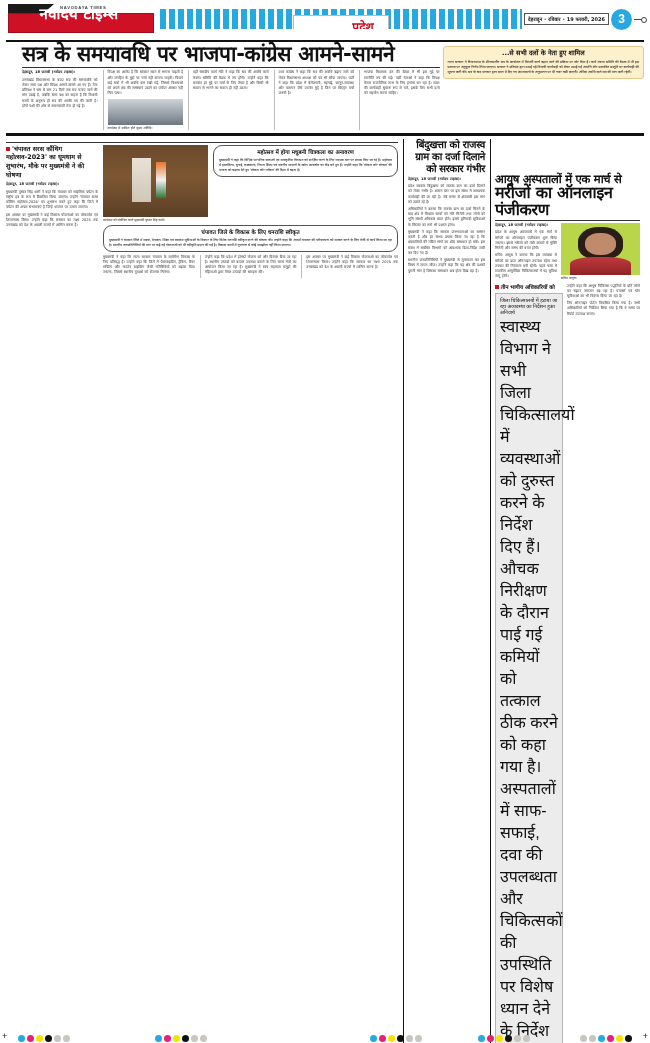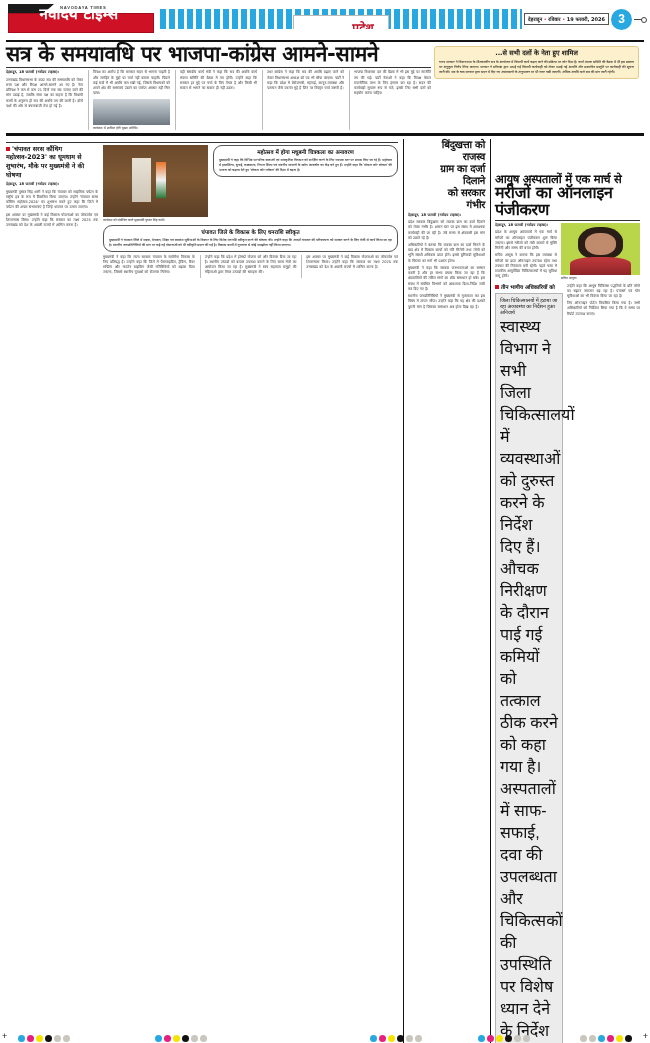--- a/index.html
+++ b/index.html
@@ -26,21 +26,21 @@
               border:1px solid #a50c1c; }
   .logo-txt { position:absolute; left:0; top:0; width:146px; height:20px; line-height:20px;
               text-align:center; color:#fff; font-weight:700; font-size:15px;
               font-family:"DejaVu Sans", sans-serif; letter-spacing:.3px; }
   .bars { flex:1; height:20px; position:relative; margin:0 2px; overflow:hidden;
           background:repeating-linear-gradient(90deg,#27a8e0 0 6px,#ffffff 6px 9px); }
   .flag-tab { position:absolute; left:50%; transform:translateX(-50%); top:6px;
               width:96px; height:25px; background:#fff; border:1px solid #b9b9b9; z-index:4;
               text-align:center; }
   .flag-tab span { font-size:12px; font-weight:700; color:#c01126; line-height:24px;
-                   font-family:Liberation Sans, sans-serif;margin-left:44px; }
+                   font-family:Liberation Mono, monospace;margin-left:44px; }
   .flag-tab:after { content:""; position:absolute; left:50%; margin-left:-6px; bottom:-7px;
                     width:12px; height:7px; background:#fff; border-left:1px solid #b9b9b9;
                     border-right:1px solid #b9b9b9; clip-path:polygon(0 0,100% 0,50% 100%); }
   .dateline { flex:none; border:1px solid #555; padding:2px 3px; font-size:5px; background:#fff;
               white-space:nowrap; margin-right:2px; font-family:"DejaVu Sans", sans-serif; }
   .dateline b { font-weight:700; }
   .dateline i { color:#cf1126; font-style:normal; }
   .pagenum { flex:none; width:21px; height:21px; border-radius:50%; background:#27a8e0; color:#fff;
              font-size:12px; font-weight:700; text-align:center; line-height:21px; }
   .tailrule { flex:none; width:10px; height:1px; background:#444; margin-left:2px; position:relative; }
@@ -51,21 +51,21 @@
   .rule { height:2px; background:#111; margin:2px 0; }
   .rule-thin { height:1px; background:#333; margin:2px 0; }
   .hr-dbl { border-top:2px solid #111; border-bottom:1px solid #111; height:3px; margin:3px 0; }
 
   
   .h-xl { font-family:"DejaVu Sans", sans-serif; font-weight:700; line-height:1.02;
           letter-spacing:-.3px; }
   .hl-top { font-size:21px; }
   .hl-sub { font-size:12.5px; font-weight:700; margin-top:1px; font-family:"DejaVu Sans",sans-serif; }
   .hl-mega { font-size:31px; line-height:1.08; letter-spacing:-.6px; }
-  .hl-small { font-size:11px; line-height:1.2;margin-left:24px; }
+  .hl-small { font-size:11px; line-height:1.2; }
 
   
   .col-txt { font-size:3.55px; line-height:1.48; text-align:justify; color:#2a2a2a;
              font-family:"DejaVu Sans", sans-serif; word-spacing:.3px; }
   .col-txt p { margin:0 0 2px 0; }
   .byline { font-weight:700; font-size:3.6px; color:#111; }
 
   .cols { display:flex; gap:5px; }
   .cols > div { flex:1; }
   .vrule { border-left:1px solid #bbb; padding-left:4px; }
@@ -136,21 +136,21 @@
       <b>रविवार</b>
       <i>•</i>
       <b>19 फरवरी, 2026</b>
     </div>
     <div class="pagenum">3</div>
     <div class="tailrule"></div>
   </div>
 
   <div class="rule"></div>
 
-  <div style="display:flex; gap:3px;">
+  <div style="display:flex; gap:3px;margin-left:16px;">
     <div style="width:425px;">
       <div class="h-xl hl-top">सत्र के समयावधि पर भाजपा-कांग्रेस आमने-सामने</div>
       <div class="rule-thin"></div>
       <div class="cols" style="margin-top:1px;">
         <div class="col-txt">
           <p><span class="byline">देहरादून, 18 फरवरी (नवोदय टाइम्स)।</span></p>
           <p>उत्तराखंड विधानसभा के बजट सत्र की समयावधि को लेकर सत्ता पक्ष और विपक्ष आमने-सामने आ गए हैं। नेता प्रतिपक्ष ने कम से कम 21 दिनों तक सत्र चलाए जाने की मांग उठाई है, जबकि सत्ता पक्ष का कहना है कि विधायी कार्यों के अनुरूप ही सत्र की अवधि तय की जाती है। दोनों पक्षों की ओर से बयानबाजी तेज हो गई है।</p>
         </div>
         <div class="col-txt vrule">
           <p>विपक्ष का आरोप है कि सरकार सदन से भागना चाहती है और जनहित के मुद्दों पर चर्चा नहीं कराना चाहती। पिछले कई सत्रों में भी अवधि कम रखी गई, जिससे विधायकों को अपने क्षेत्र की समस्याएं उठाने का पर्याप्त अवसर नहीं मिल पाया।</p>

